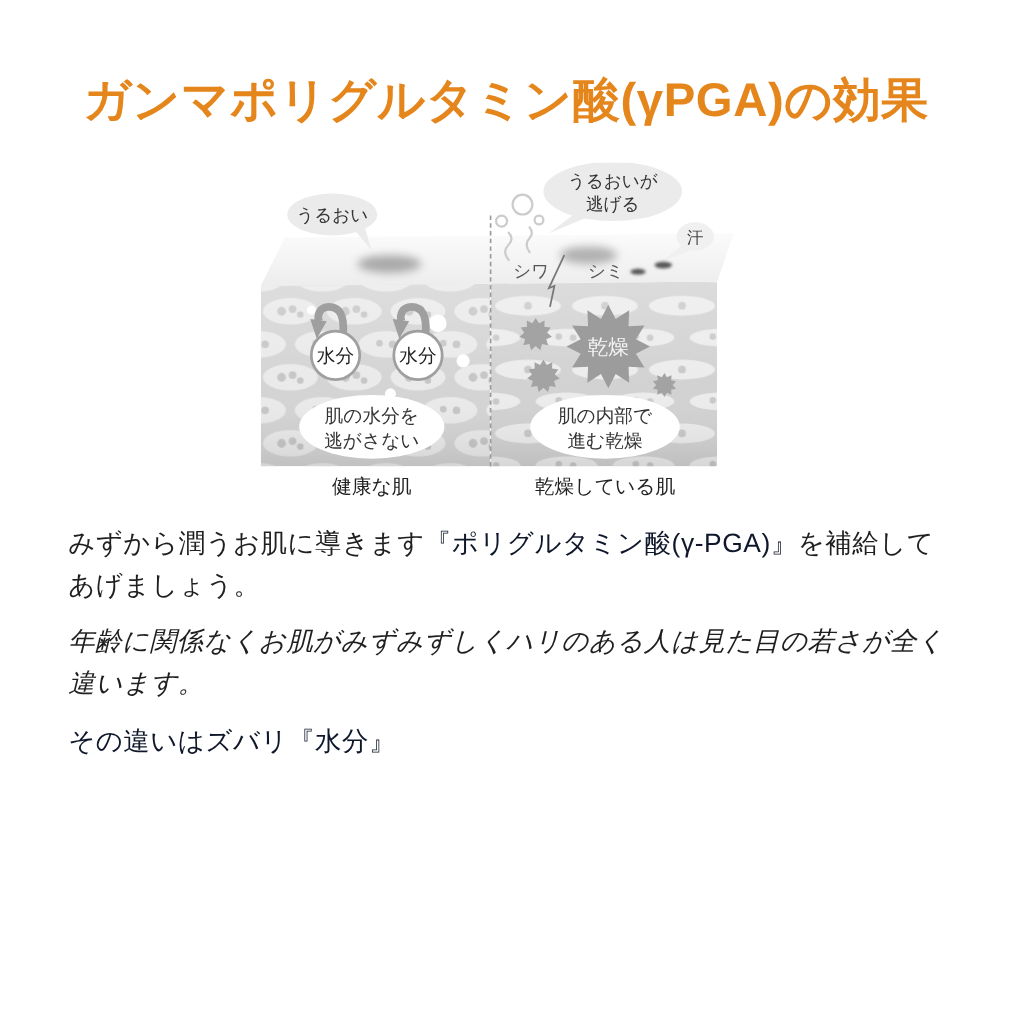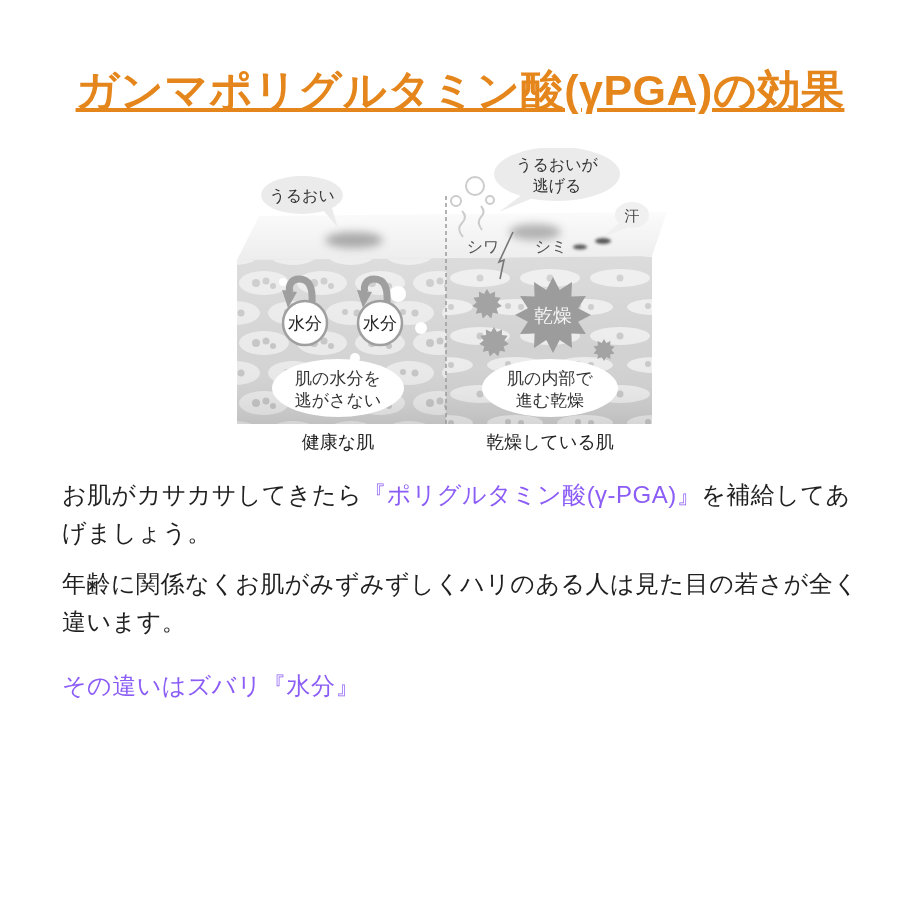--- a/index.html
+++ b/index.html
@@ -4,34 +4,34 @@
 <style>
   html,body{margin:0;padding:0;}
   body{
     width:920px;height:920px;position:relative;background:#ffffff;
     font-family:"Liberation Sans","DejaVu Sans",sans-serif;
     overflow:hidden;
   }
   .page-title{
     position:absolute;top:62px;left:0;right:0;
     text-align:center;font-size:43px;font-weight:700;
-    color:#e5861c;letter-spacing:0.5px;margin:0;text-decoration:underline;
+    color:#e5861c;letter-spacing:0.5px;margin:0;
   }
   .diagram-wrap{position:absolute;left:235px;top:148px;width:452px;height:312px;}
   .diagram-wrap svg{display:block;}
   .svg-label{fill:#333333;}
   .svg-caption{fill:#222222;}
   .text-block{
     position:absolute;left:62px;top:476px;width:800px;
     font-size:24px;line-height:38px;color:#1f1f1f;letter-spacing:0.5px;
   }
   .text-block p{margin:0 0 13px 0;}
-  .text-block p.gap-md{margin-bottom:26px;}
+  .text-block p.gap-md{margin-bottom:15px;font-style:italic;}
   .text-block p.gap-lg{margin-bottom:34px;}
-  .red{color:#8b5cf6;}
+  .red{color:#0f172a;}
 </style>
 </head>
 <body>
 
 <h1 class="page-title">ガンマポリグルタミン酸(γPGA)の効果</h1>
 
 <div class="diagram-wrap">
 <svg width="452" height="312" viewBox="0 0 452 312" xmlns="http://www.w3.org/2000/svg">
   <defs>
     <linearGradient id="topGrad" x1="0" y1="0" x2="0" y2="1">
@@ -168,20 +168,20 @@
     <text x="315" y="236" font-size="17" text-anchor="middle" class="svg-label">肌の内部で</text>
     <text x="315" y="258" font-size="17" text-anchor="middle" class="svg-label">進む乾燥</text>
   </g>
 
   <text x="103" y="300" font-size="18" text-anchor="middle" class="svg-caption">健康な肌</text>
   <text x="315" y="300" font-size="18" text-anchor="middle" class="svg-caption">乾燥している肌</text>
 </svg>
 </div>
 
 <div class="text-block">
-  <p><span>お肌がカサカサしてきたら</span><span class="red">『ポリグルタミン酸(γ-PGA)』</span><span>を補給してあげましょう。</span></p>
+  <p><span>みずから潤うお肌に導きます</span><span class="red">『ポリグルタミン酸(γ-PGA)』</span><span>を補給してあげましょう。</span></p>
 
 
   <p class="gap-md"><span>年齢に関係なくお肌がみずみずしくハリのある人は見た目の若さが全く違います。</span></p>
 
   <p class="red gap-lg"><span>その違いはズバリ『水分』</span></p>
 
 </div>
 
 </body></html>

